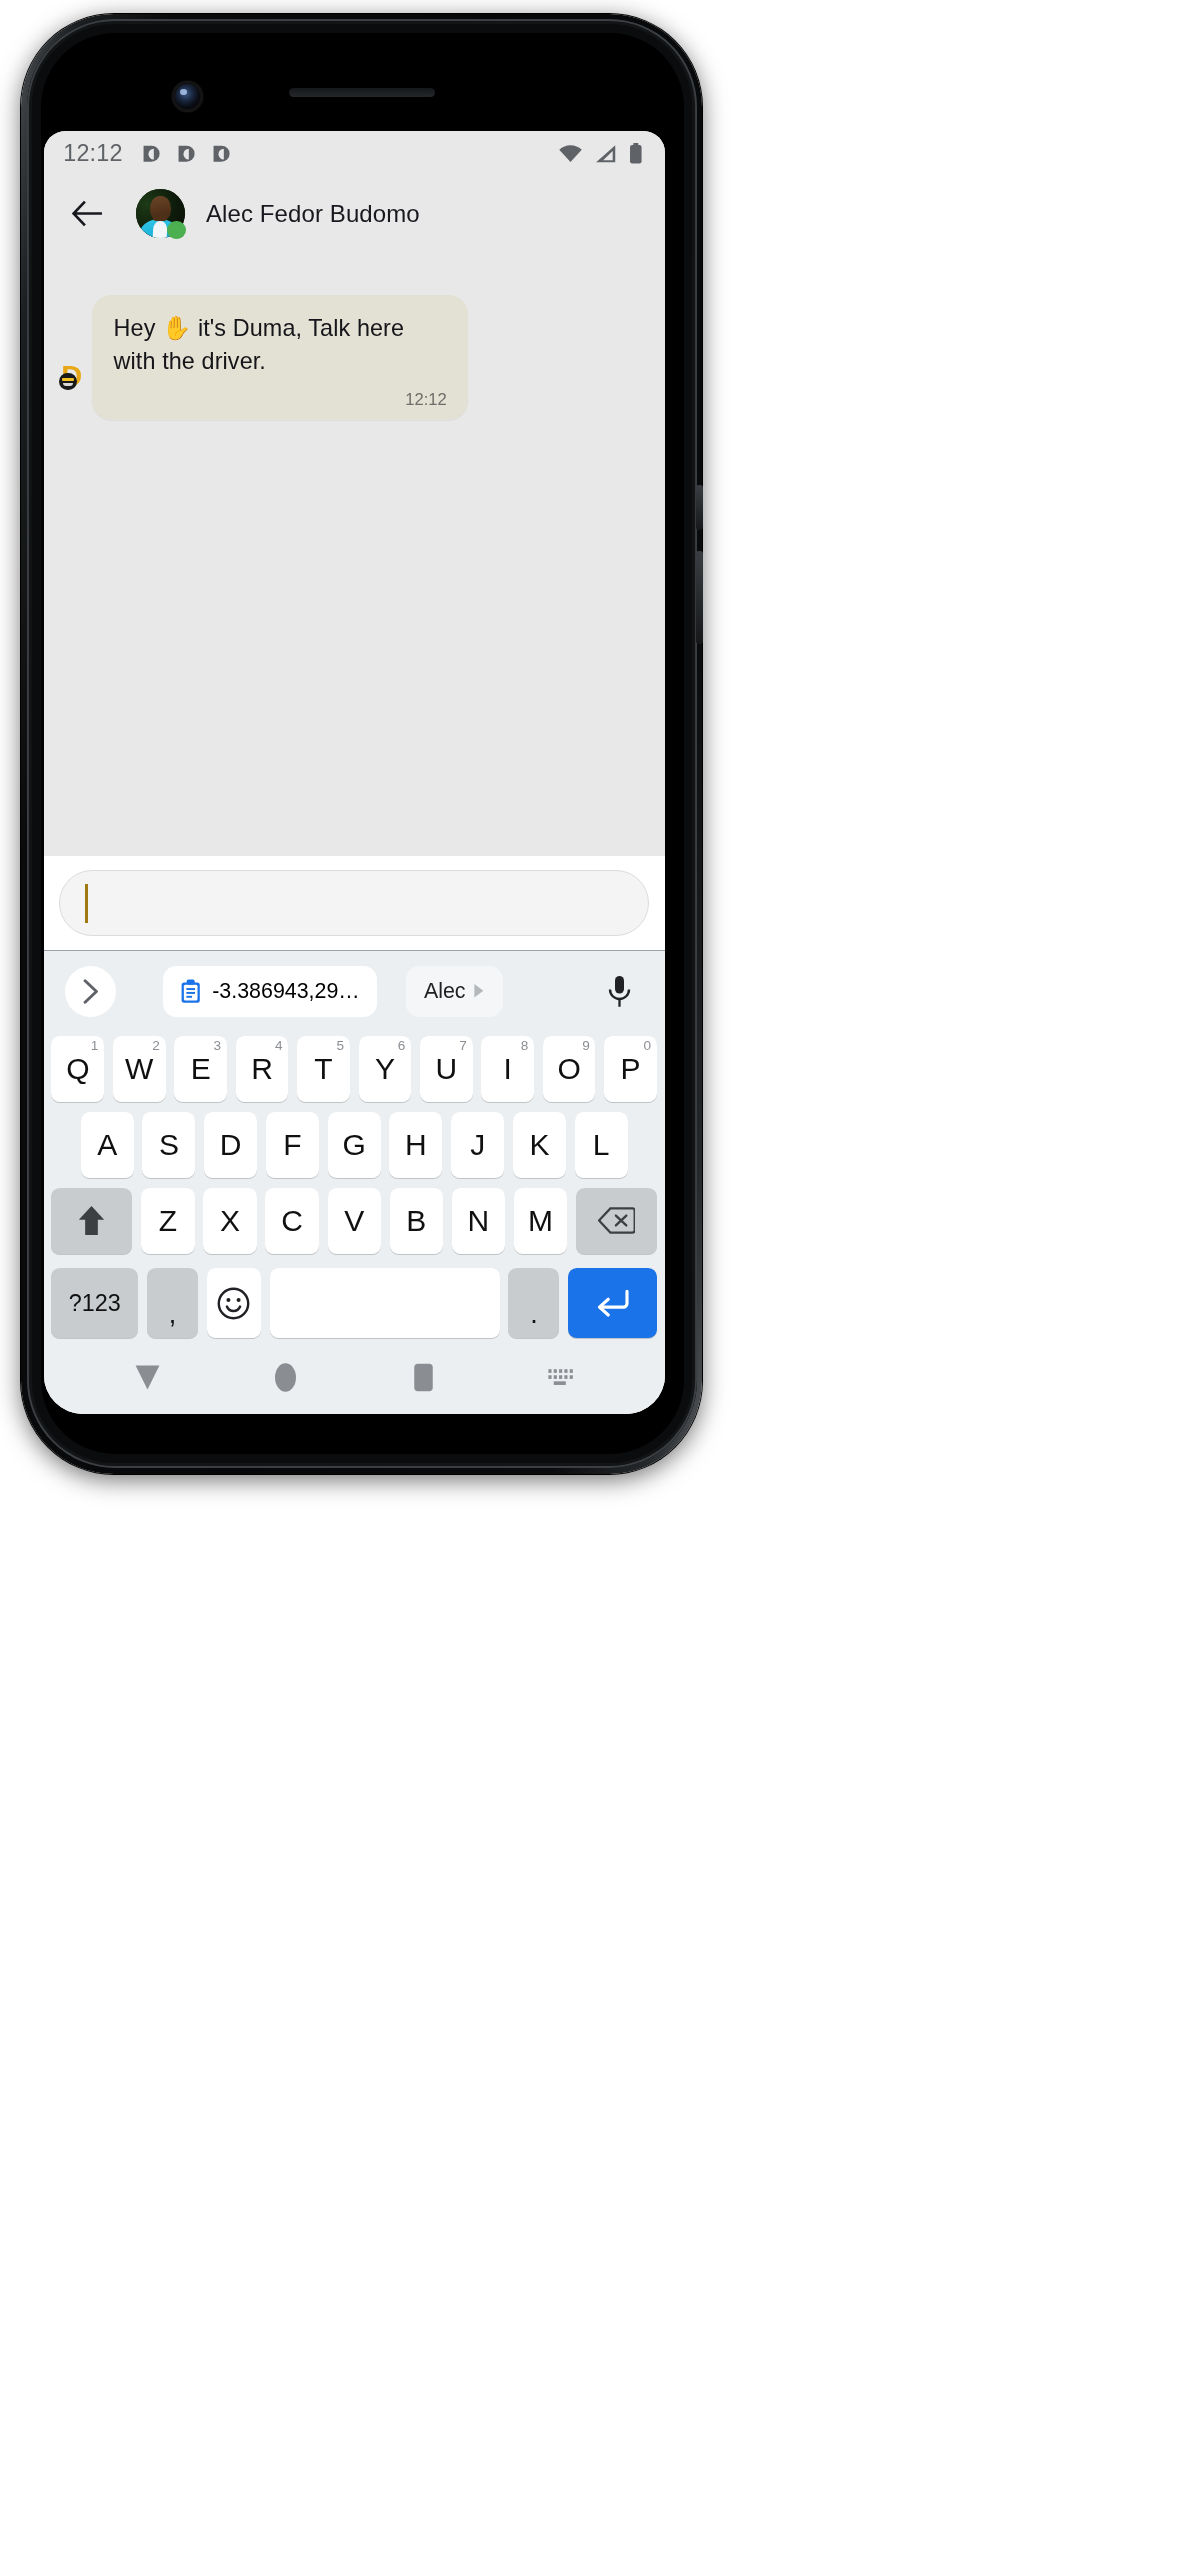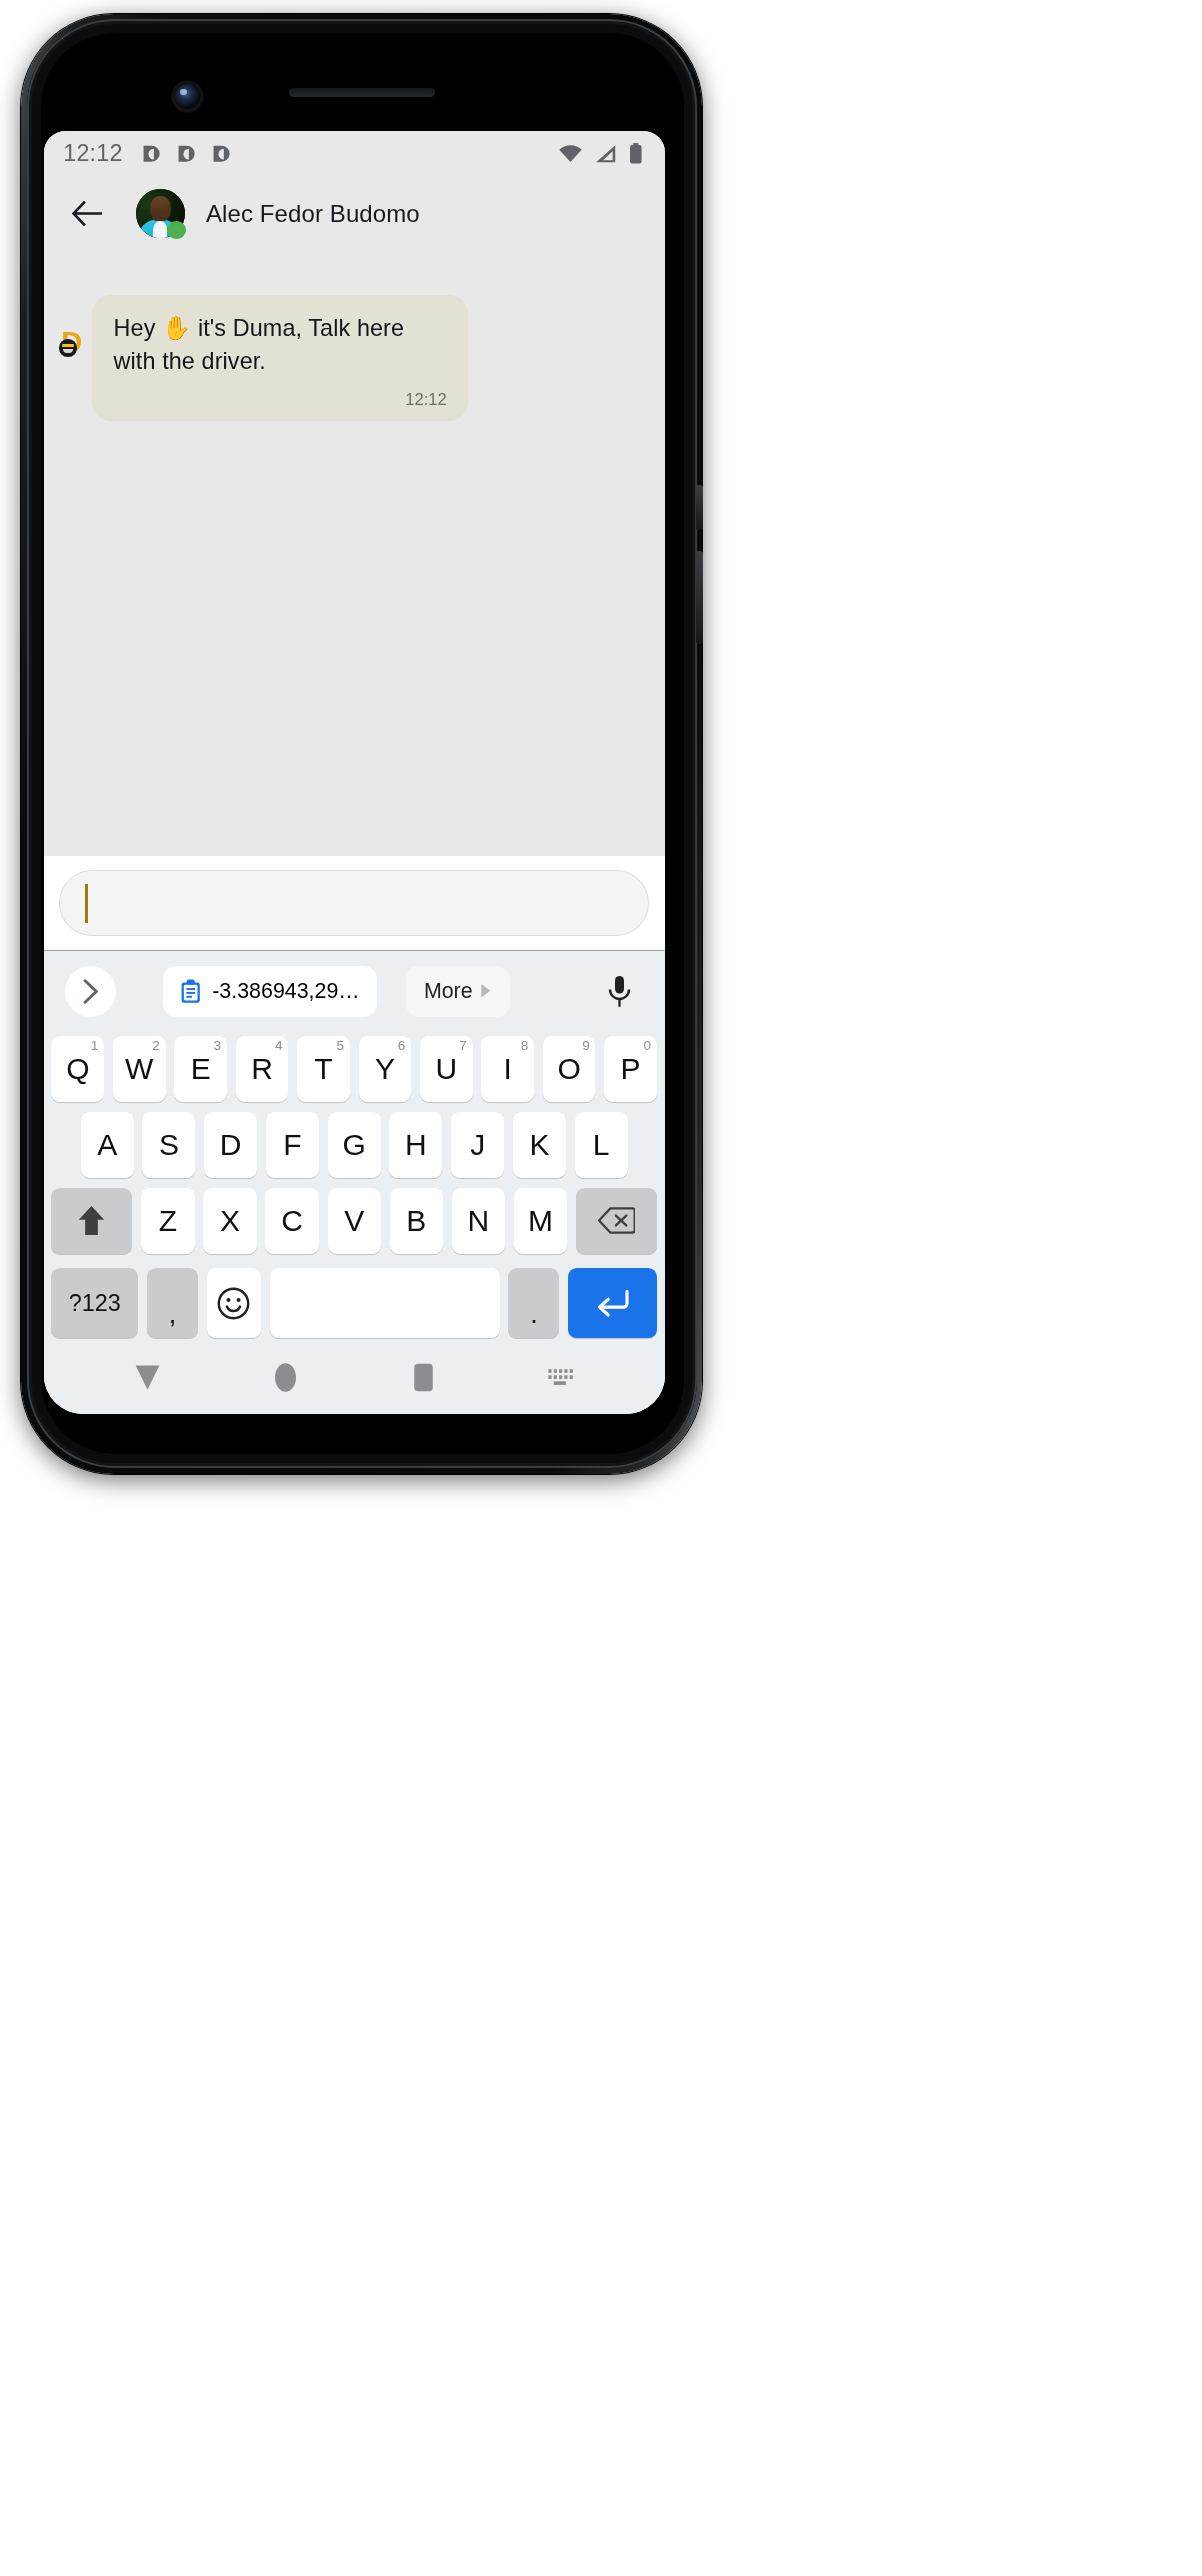--- a/index.html
+++ b/index.html
@@ -139,21 +139,21 @@
   }
 
   
   .messages {
     flex: 1 1 auto;
     background: #e8e8e8;
     padding: 43px 0 0 0;
     position: relative;
     overflow: hidden;
   }
-  .msg-row { display: flex; align-items: center; padding: 0 15.6px; }
+  .msg-row { display: flex; align-items: flex-end; padding: 0 15.6px; }
   .msg-avatar {
     width: 29px; height: 29px; flex: 0 0 29px;
     position: relative; margin-bottom: 29px; margin-right: 3.9px;
   }
   .duma-d {
     position:absolute; left:1.9px; top:0;
     font-size: 29px; line-height: 29px; font-weight: 700;
     color: #e8a816; font-family: "Liberation Sans", sans-serif;
   }
   .duma-face {
@@ -392,21 +392,21 @@
                   <rect x="3" y="5" width="12" height="14" rx="1.4" fill="#fff"></rect>
                   <rect x="5.5" y="0.4" width="7" height="4.6" rx="1.6" fill="#1a73e8"></rect>
                   <rect x="5.2" y="8" width="7.6" height="1.7" fill="#1a73e8"></rect>
                   <rect x="5.2" y="11.4" width="7.6" height="1.7" fill="#1a73e8"></rect>
                   <rect x="5.2" y="14.8" width="5" height="1.7" fill="#1a73e8"></rect>
                 </svg>
             </span>
             <span class="clip-text">-3.386943,29…</span>
           </div>
           <div class="more-chip">
-            <span class="more-text">More</span>
+            <span class="more-text">Alec</span>
             <span>
               <svg width="11.7" height="15.6" viewBox="0 0 10 14">
                   <path d="M1 1 L9 7 L1 13 Z" fill="#b5b8bb"></path>
                 </svg>
             </span>
           </div>
           <div class="mic-btn">
             <svg width="25" height="33" viewBox="0 0 20 26">
               <rect x="6.4" y="0.6" width="7.2" height="14" rx="3.6" fill="#202124"></rect>
               <path d="M2.4 11.4 a7.6 7.6 0 0 0 15.2 0" stroke="#202124" stroke-width="1.9" fill="none"></path>

